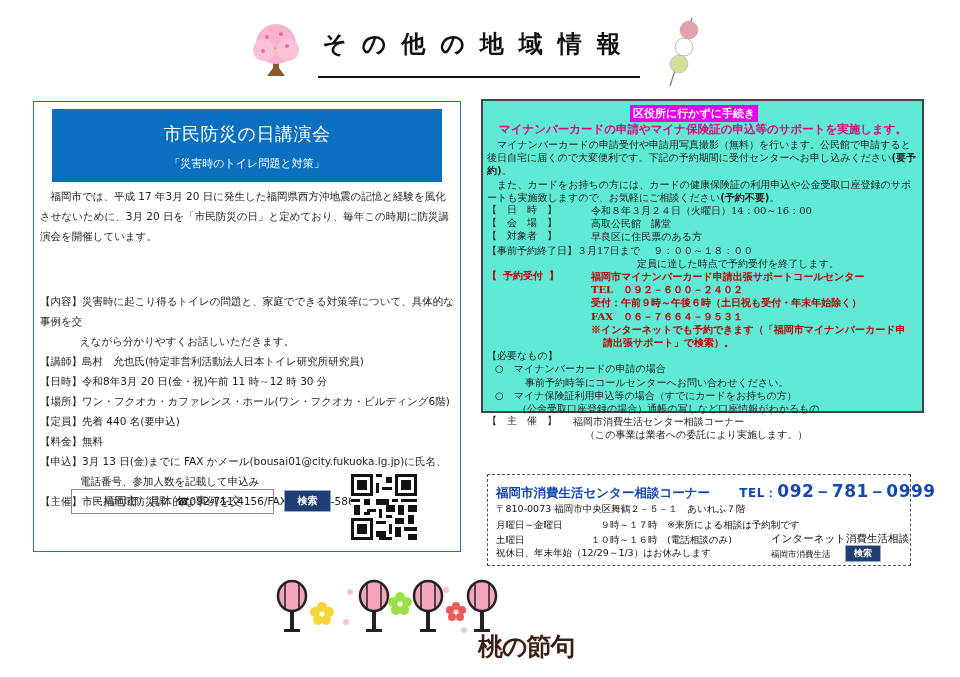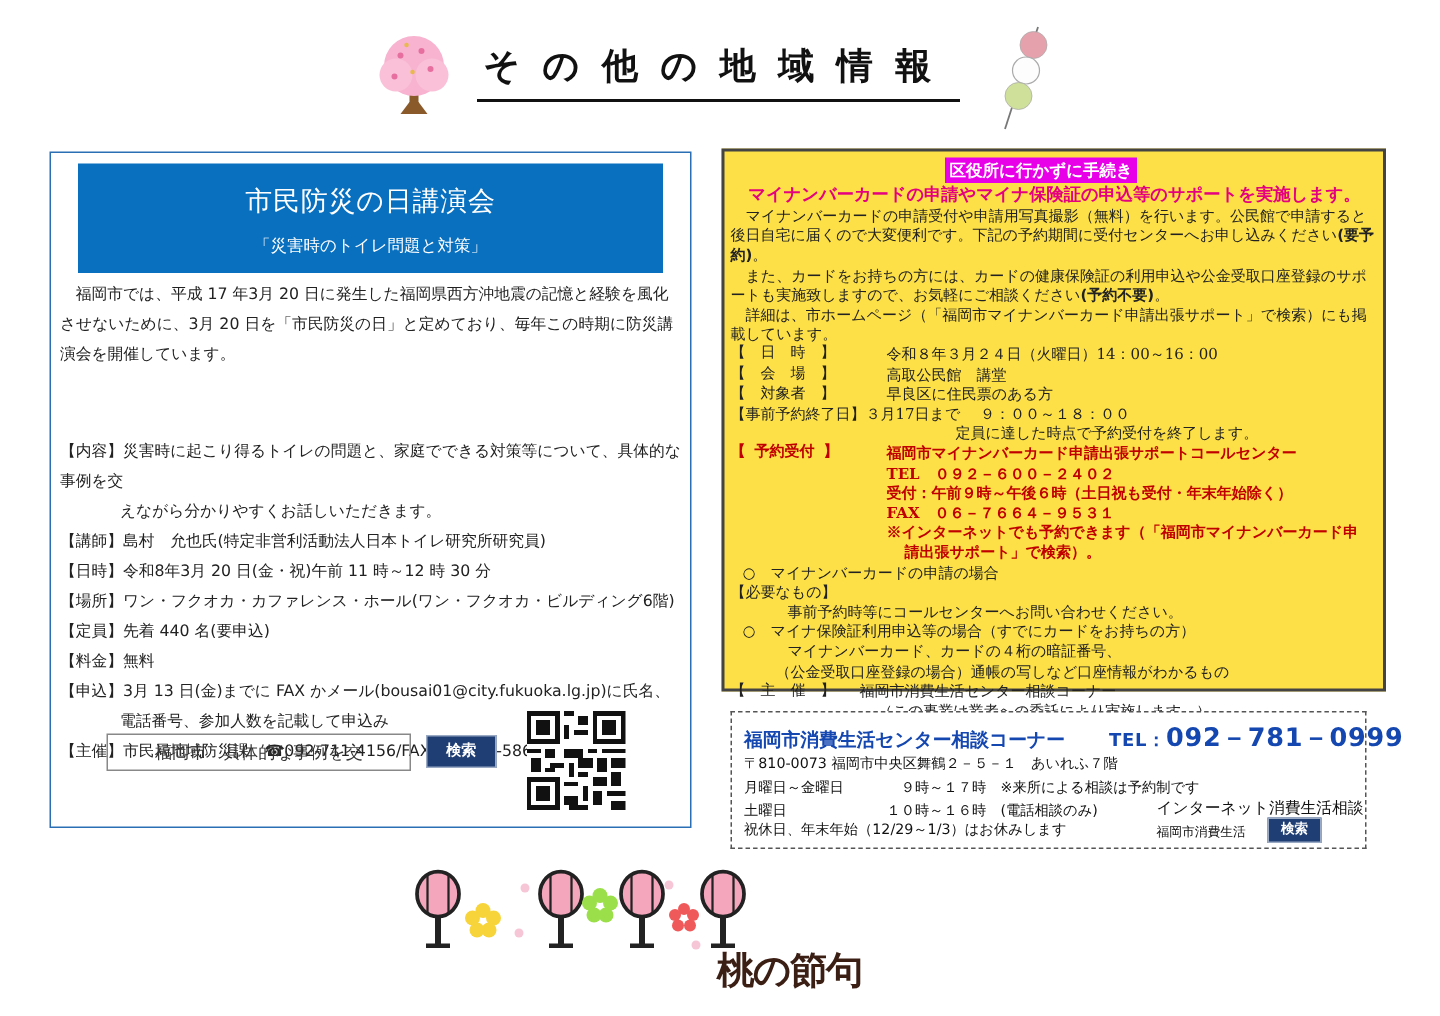--- a/index.html
+++ b/index.html
@@ -3,21 +3,21 @@
 <meta charset="utf-8">
 <style>
   * { box-sizing: border-box; margin: 0; padding: 0; }
   html, body { width: 960px; height: 677px; background: #ffffff; overflow: hidden; }
   body { position: relative; font-family: "DejaVu Sans", "Liberation Sans", sans-serif; color: #222; }
 
   
   .header { position: absolute; left: 0; top: 0; width: 960px; height: 92px; }
   .title { position: absolute; left: 318px; top: 28px; width: 322px; text-align: center;
            font-size: 24px; font-weight: bold; letter-spacing: 15px; color: #111;
-           font-family: "DejaVu Sans", sans-serif; padding-bottom: 6px; border-bottom: 2px solid #111; }
+           font-family: "DejaVu Sans", sans-serif; padding-bottom: 16px; border-bottom: 2px solid #111; }
   .tree { position: absolute; left: 247px; top: 22px; width: 58px; height: 58px; }
   .dango { position: absolute; left: 662px; top: 16px; width: 40px; height: 72px; }
 
   
   .left-box { position: absolute; left: 33px; top: 101px; width: 428px; height: 451px;
               border: 1.5px solid #2a6fb3; background: #fff; }
   .banner { position: absolute; left: 18px; top: 7px; width: 390px; height: 73px; background: #0970c0;
             color: #fff; text-align: center; }
   .banner-title { font-size: 18px; margin-top: 13px; letter-spacing: 0.5px; }
   .banner-sub { font-size: 11px; margin-top: 10px; }
@@ -26,21 +26,21 @@
   .details { position: absolute; left: 6px; top: 189px; width: 416px; font-size: 10.5px; line-height: 20px; color: #222; }
   .details .indent { padding-left: 40px; }
   .search-row { position: absolute; left: 37px; top: 387px; }
   .search-box { position: absolute; left: 0; top: 0; width: 203px; height: 25px; border: 1.5px solid #888;
                 font-family: "DejaVu Serif", serif; font-size: 11.5px; color: #333; line-height: 22px; text-align: center; }
   .search-btn { position: absolute; left: 213px; top: 1px; width: 47px; height: 22px; background: #1f3f74;
                 border: 1.5px solid #9aaac4; color: #fff; font-size: 10px; font-weight: bold; text-align: center; line-height: 19px; }
   .qr { position: absolute; left: 317px; top: 368px; width: 66px; height: 74px; }
 
   
-  .right-box { position: absolute; left: 481px; top: 99px; width: 443px; height: 362px; border: 2px solid #444; background: #fde047; }
+  .right-box { position: absolute; left: 481px; top: 99px; width: 443px; height: 314px; border: 2px solid #444; background: #5eead4; }
   .tag { position: absolute; left: 147px; top: 4px; background: #e800e8; color: #fff; font-size: 11px; font-weight: bold; padding: 1px 3px; }
   .headline { position: absolute; left: 0; top: 21px; width: 440px; text-align: center; color: #e4007f;
               font-size: 11.5px; font-weight: bold; }
   .rbody { position: absolute; left: 4px; top: 37px; width: 432px; font-family: "DejaVu Serif", serif; font-size: 10px;
            line-height: 13.2px; color: #222; }
   .rbody p.ind { text-indent: 1em; }
   .rbody b { font-family: "DejaVu Sans", sans-serif; }
   .red { color: #c00000; font-weight: bold; }
   .rrow { display: flex; }
   .rrow .lbl { width: 104px; flex: none; white-space: pre; font-family: Liberation Mono, monospace; }
@@ -156,21 +156,20 @@
     </g>
   </svg>
 </div>
 
 <div class="right-box">
   <div class="tag">区役所に行かずに手続き</div>
   <div class="headline">マイナンバーカードの申請やマイナ保険証の申込等のサポートを実施します。</div>
   <div class="rbody">
     <p class="ind"><span>マイナンバーカードの申請受付や申請用写真撮影（無料）を行います。公民館で申請すると後日自宅に届くので大変便利です。下記の予約期間に受付センターへお申し込みください</span><b>(要予約)</b>。</p>
     <p class="ind"><span>また、カードをお持ちの方には、カードの健康保険証の利用申込や公金受取口座登録のサポートも実施致しますので、お気軽にご相談ください</span><b>(予約不要)</b>。</p>
-    <p class="ind">詳細は、市ホームページ（「福岡市マイナンバーカード申請出張サポート」で検索）にも掲載しています。</p>
     <div class="rrow">
         <span class="lbl">【　日　時　】</span>
         <span>令和８年３月２４日（火曜日）14：00～16：00</span>
       </div>
     <div class="rrow">
         <span class="lbl">【　会　場　】</span>
         <span>高取公民館　講堂</span>
       </div>
     <div class="rrow">
         <span class="lbl">【　対象者　】</span>
@@ -183,25 +182,24 @@
     <div class="pad150 underline-dash">定員に達した時点で予約受付を終了します。</div>
     <div class="rrow red">
         <span class="lbl">【 予約受付 】</span>
         <span>福岡市マイナンバーカード申請出張サポートコールセンター</span>
       </div>
     <div class="pad108 red">TEL　０９２－６００－２４０２</div>
     <div class="pad108 red">受付：午前９時～午後６時（土日祝も受付・年末年始除く）</div>
     <div class="pad108 red">FAX　０６－７６６４－９５３１</div>
     <div class="pad108 red">※インターネットでも予約できます（「福岡市マイナンバーカード申</div>
     <div class="pad108 red" style="padding-left:116px">請出張サポート」で検索）。</div>
+    <div>【必要なもの】</div>
     <div style="padding-left:8px">○　マイナンバーカードの申請の場合</div>
-    <div>【必要なもの】</div>
     <div class="pad38">事前予約時等にコールセンターへお問い合わせください。</div>
     <div style="padding-left:8px">○　マイナ保険証利用申込等の場合（すでにカードをお持ちの方）</div>
-    <div class="pad38">マイナンバーカード、カードの４桁の暗証番号、</div>
     <div class="pad30">（公金受取口座登録の場合）通帳の写しなど口座情報がわかるもの</div>
     <div class="rrow">
         <span class="lbl" style="width:86px">【　主　催　】</span>
         <span>福岡市消費生活センター相談コーナー</span>
       </div>
     <div style="padding-left:98px">（この事業は業者への委託により実施します。）</div>
   </div>
 </div>
 
 <div class="consumer">

